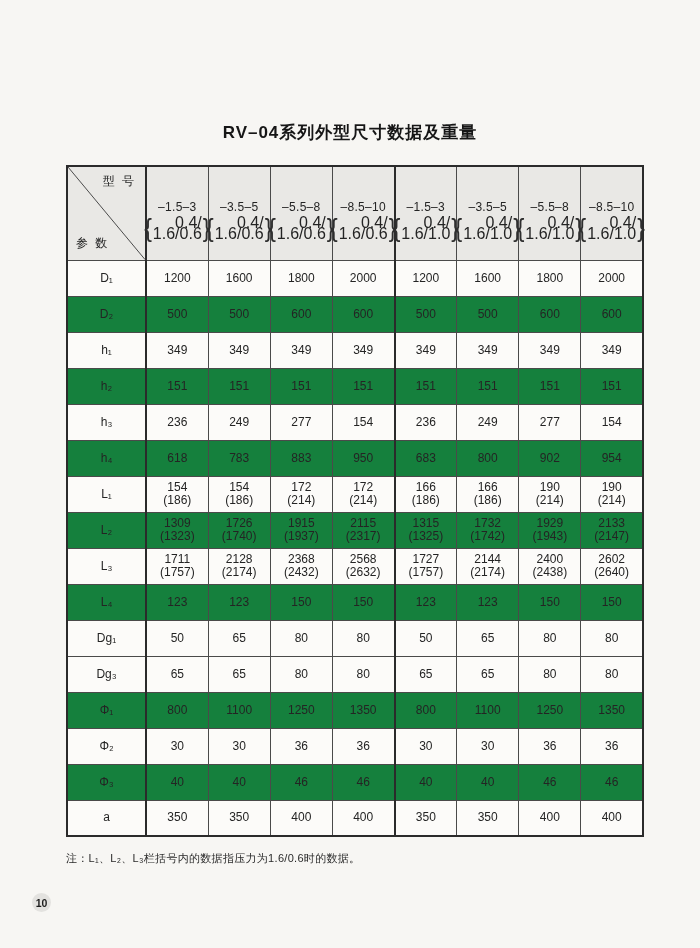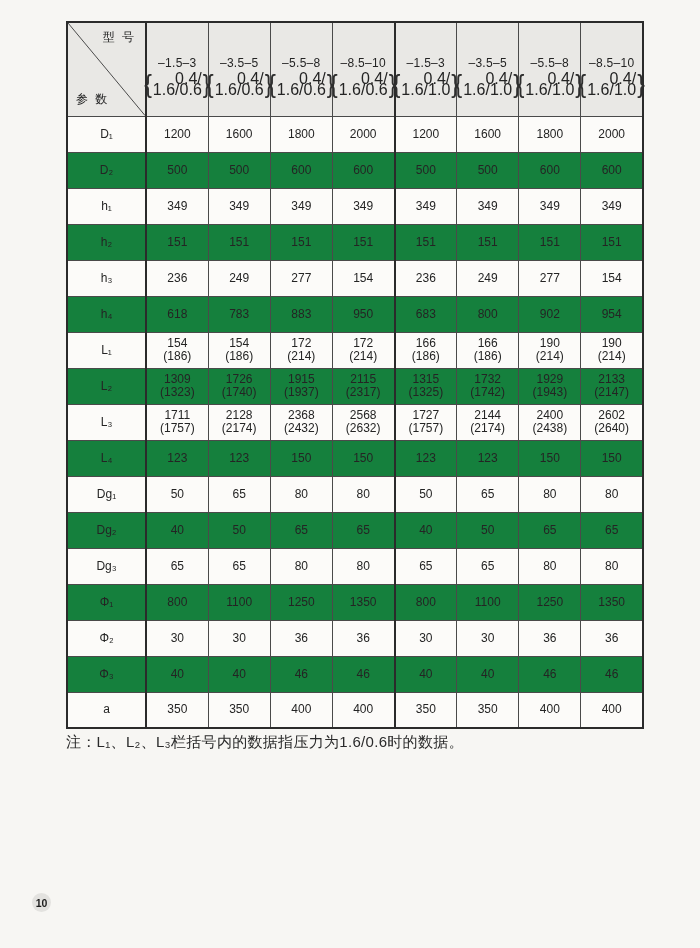--- a/index.html
+++ b/index.html
@@ -81,22 +81,22 @@
   .brace {
     font-size: 23px;
     line-height: 22px;
     font-weight: 300;
     transform: scaleY(1.15);
     color: #2e2e2e;
     padding: 0 1px;
   }
 
   .footnote {
-    margin: 4px 0 0 66px;
-    font-size: 15px;
+    margin: 14px 0 0 66px;
+    font-size: 11px;
     color: #2a2a2a;
     letter-spacing: 0.3px;
   }
 
   .page-badge {
     position: absolute;
     left: 32px;
     top: 893px;
     width: 19px;
     height: 19px;
@@ -108,20 +108,21 @@
     font-size: 10.5px;
     font-weight: bold;
     color: #1c1c1c;
   }
 </style>
 </head>
 <body>
 
 <div class="page">
 
+  <h1 class="title">RV–04系列外型尺寸数据及重量</h1>
 
   <div class="table-wrap">
     <table>
       <colgroup>
         <col class="param-col">
         <col>
           <col>
           <col>
           <col>
           <col>
@@ -297,31 +298,20 @@
             <td class="param">Dg₁</td>
             <td>50</td>
             <td>65</td>
             <td>80</td>
             <td class="sec-end">80</td>
             <td>50</td>
             <td>65</td>
             <td>80</td>
             <td>80</td>
           </tr>
-          <tr class="alt">
-            <td class="param">Dg₂</td>
-            <td>40</td>
-            <td>50</td>
-            <td>65</td>
-            <td class="sec-end">65</td>
-            <td>40</td>
-            <td>50</td>
-            <td>65</td>
-            <td>65</td>
-          </tr>
           <tr>
             <td class="param">Dg₃</td>
             <td>65</td>
             <td>65</td>
             <td>80</td>
             <td class="sec-end">80</td>
             <td>65</td>
             <td>65</td>
             <td>80</td>
             <td>80</td>

